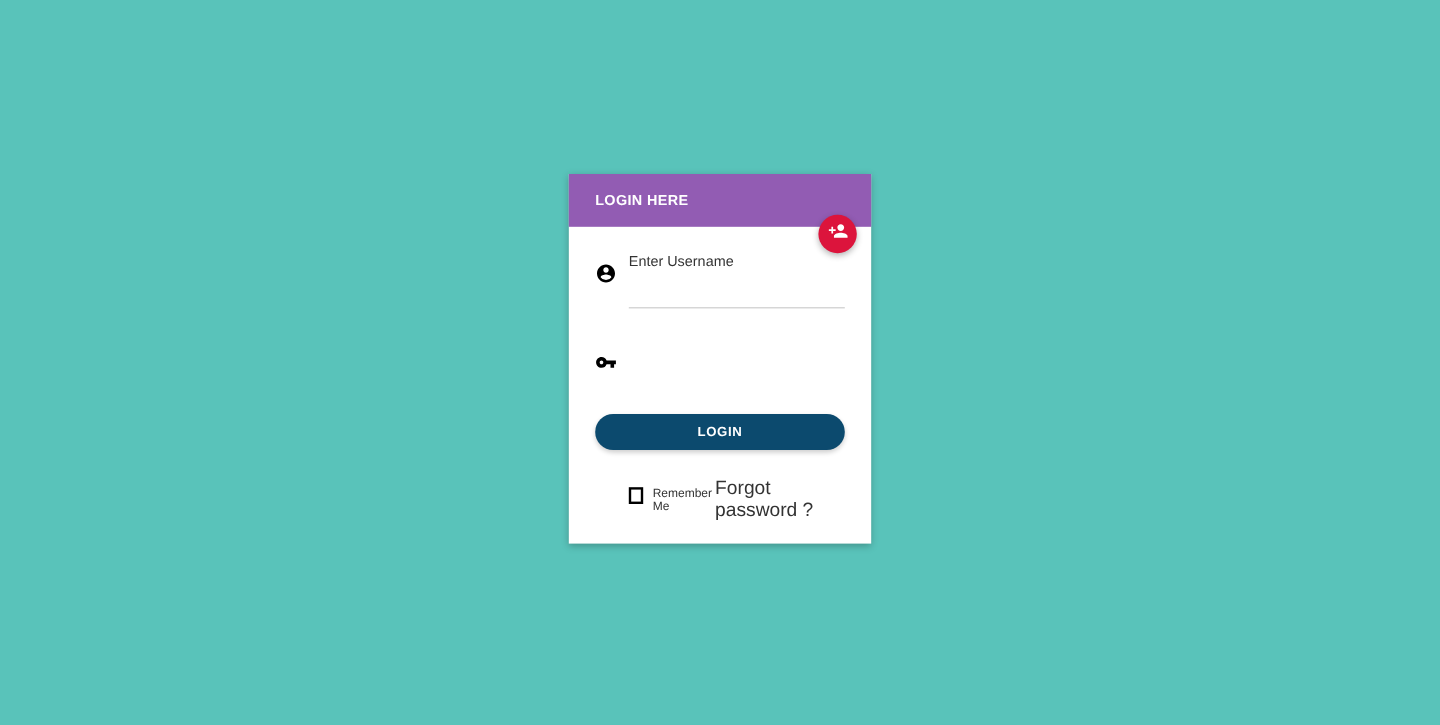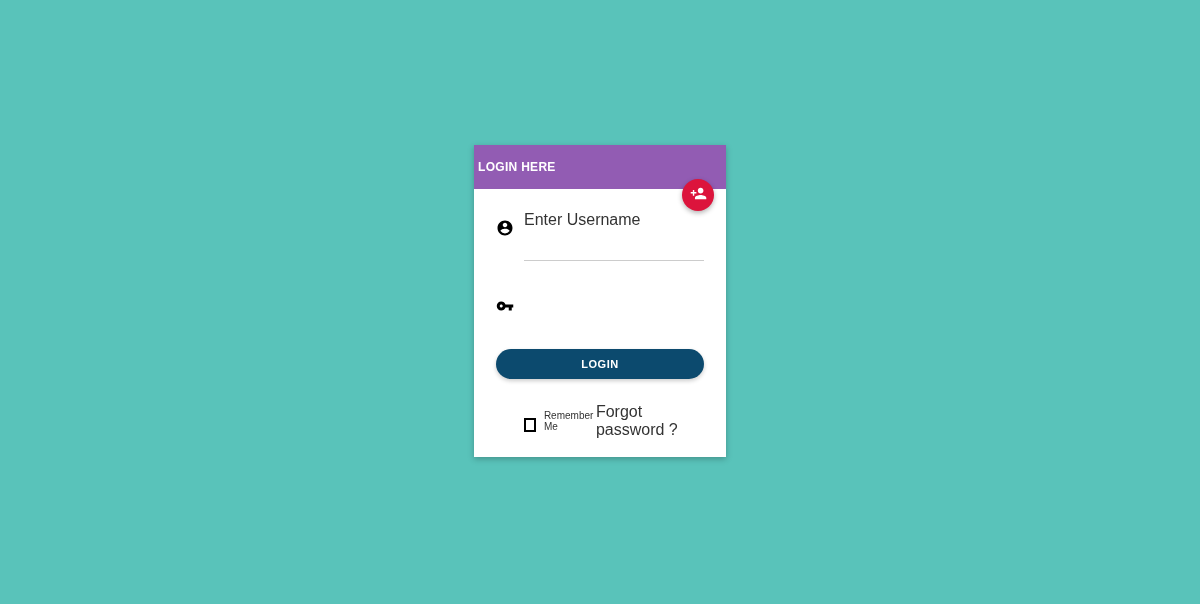--- a/index.html
+++ b/index.html
@@ -19,21 +19,21 @@
     }
     .card {
       width: 252px;
       background: #fff;
       box-shadow: 0 2px 6px rgba(0,0,0,0.25);
       position: relative;
     }
     .card-header {
       background-color: #925cb3;
       color: #fff;
-      padding: 15px 4px;
+      padding: 15px 22px;
       font-size: 12px;
       font-weight: bold;
       letter-spacing: 0.3px;
     }
     .fab {
       position: absolute;
       top: 34px;
       right: 12px;
       width: 32px;
       height: 32px;
@@ -69,21 +69,21 @@
       width: 18px;
       height: 18px;
       fill: #000;
     }
     .input-group {
       flex: 1;
       display: flex;
       flex-direction: column;
     }
     .input-label {
-      font-size: 16px;
+      font-size: 12px;
       color: #333;
       margin-bottom: 4px;
     }
     .input-field {
       border: none;
       border-bottom: 1px solid #ccc;
       outline: none;
       font-size: 13px;
       padding: 6px 0;
       width: 100%;
@@ -104,21 +104,21 @@
       margin-top: 6px;
     }
     .footer-row {
       display: flex;
       align-items: center;
       justify-content: space-between;
       margin-top: 24px;
     }
     .remember {
       display: flex;
-      align-items: flex-end;
+      align-items: flex-start;
       cursor: pointer;
       padding-left: 28px;
     }
     .checkbox {
       width: 14px;
       height: 14px;
       border: 2px solid #000;
       margin-right: 8px;
       display: inline-block;
     }

